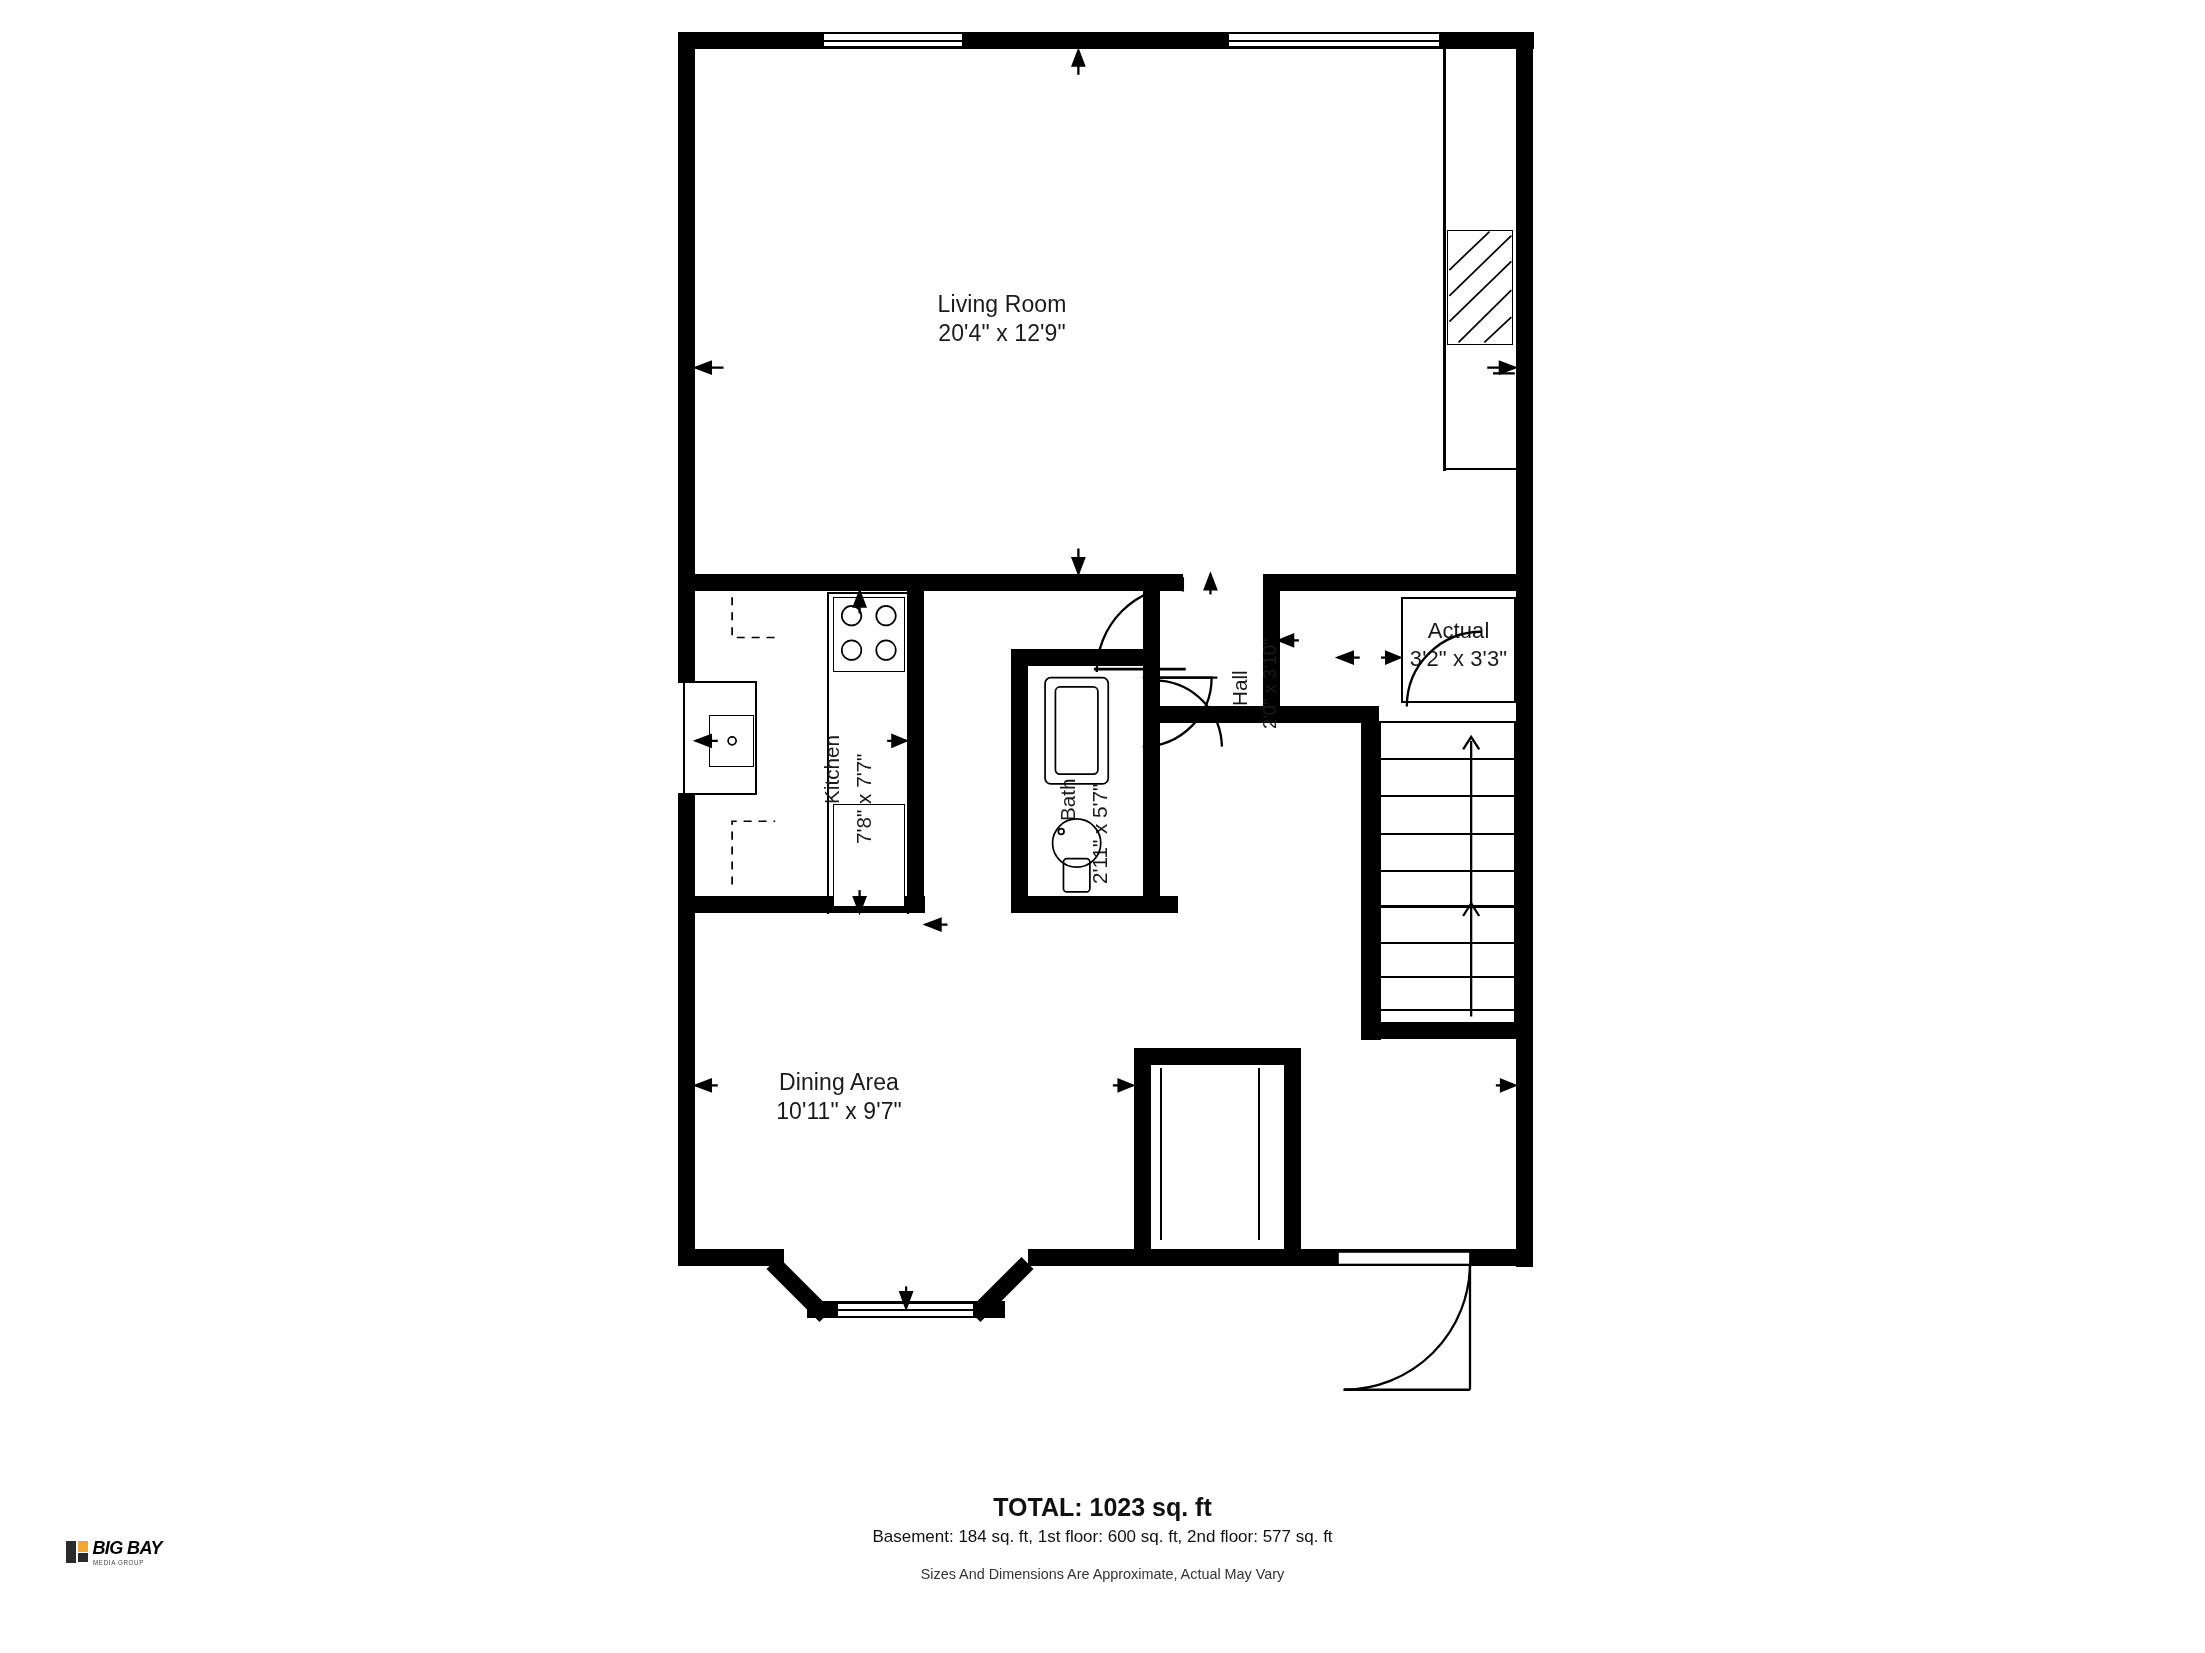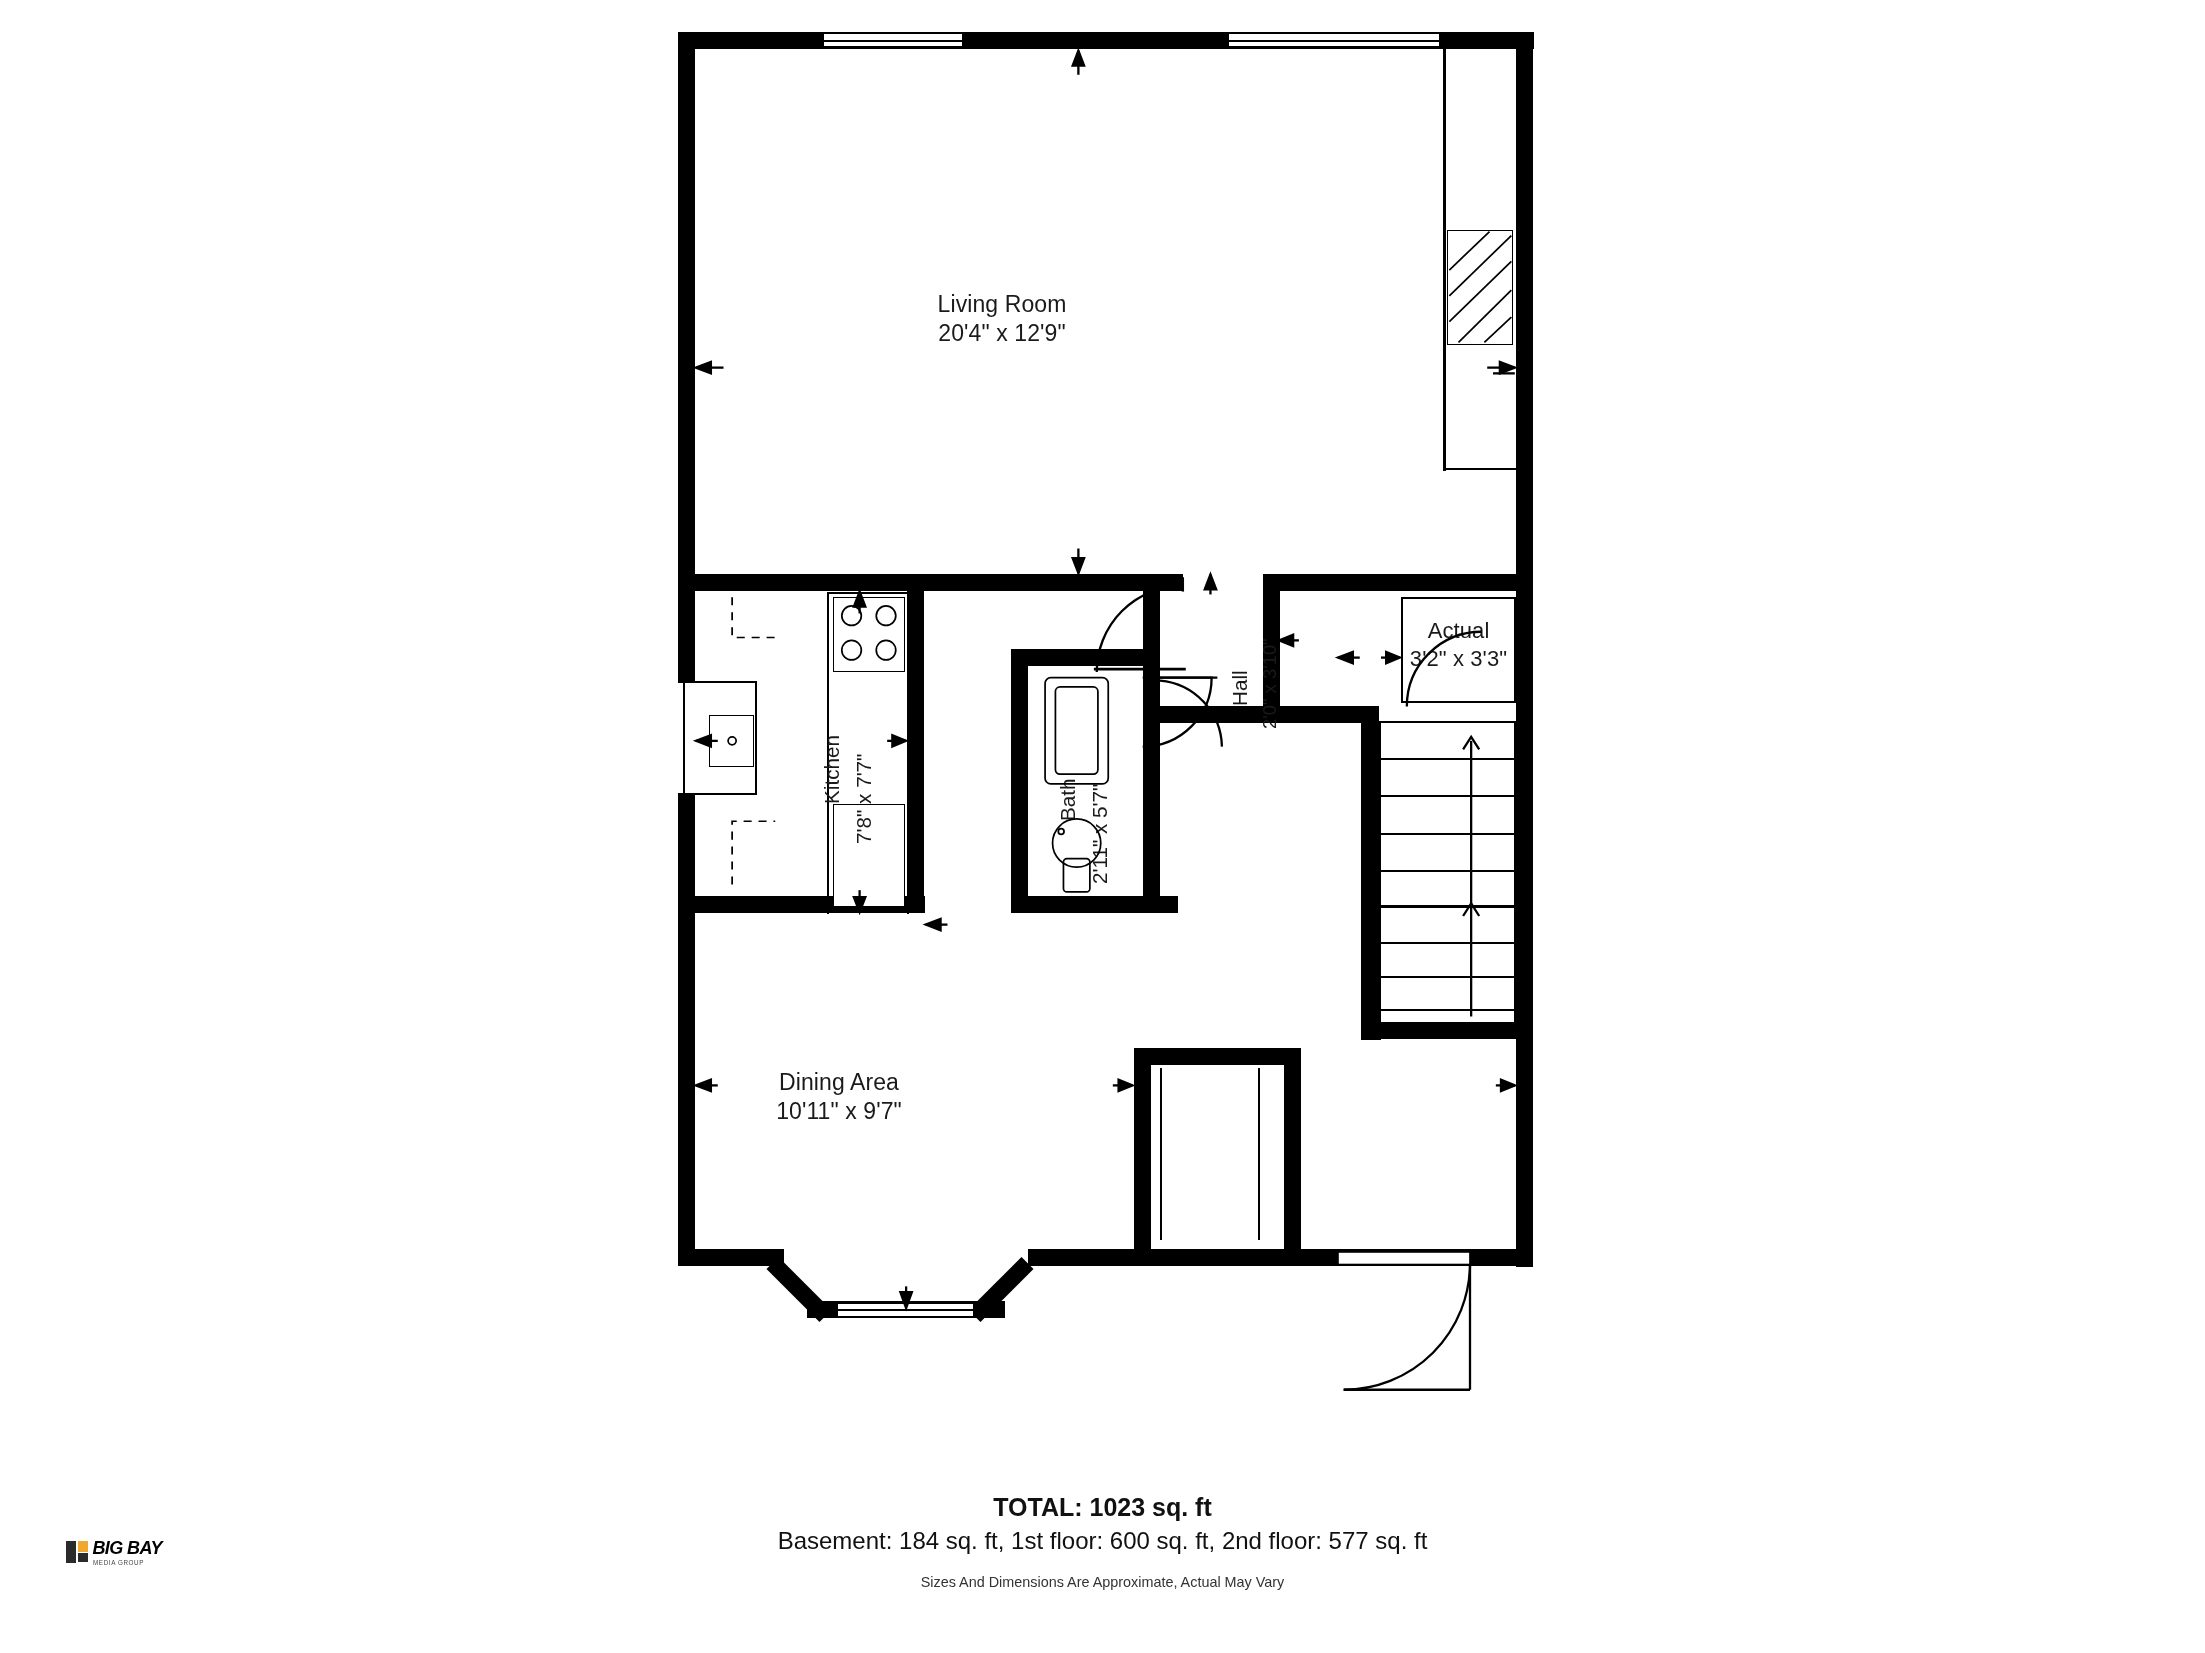--- a/index.html
+++ b/index.html
@@ -51,21 +51,21 @@
     width: 2205px;
     text-align: center;
     color: #111;
   }
   .footer .total {
     font-size: 25px;
     font-weight: bold;
     margin-bottom: 5.2px;
   }
   .footer .line2, .footer .line3 {
-    font-size: 24px;
+    font-size: 17px;
     margin-bottom: 3.4px;
   }
   .footer .note {
     font-size: 14.4px;
     color: #333;
     margin-top: 19px;
   }
 
   .logo {
     position: absolute;

